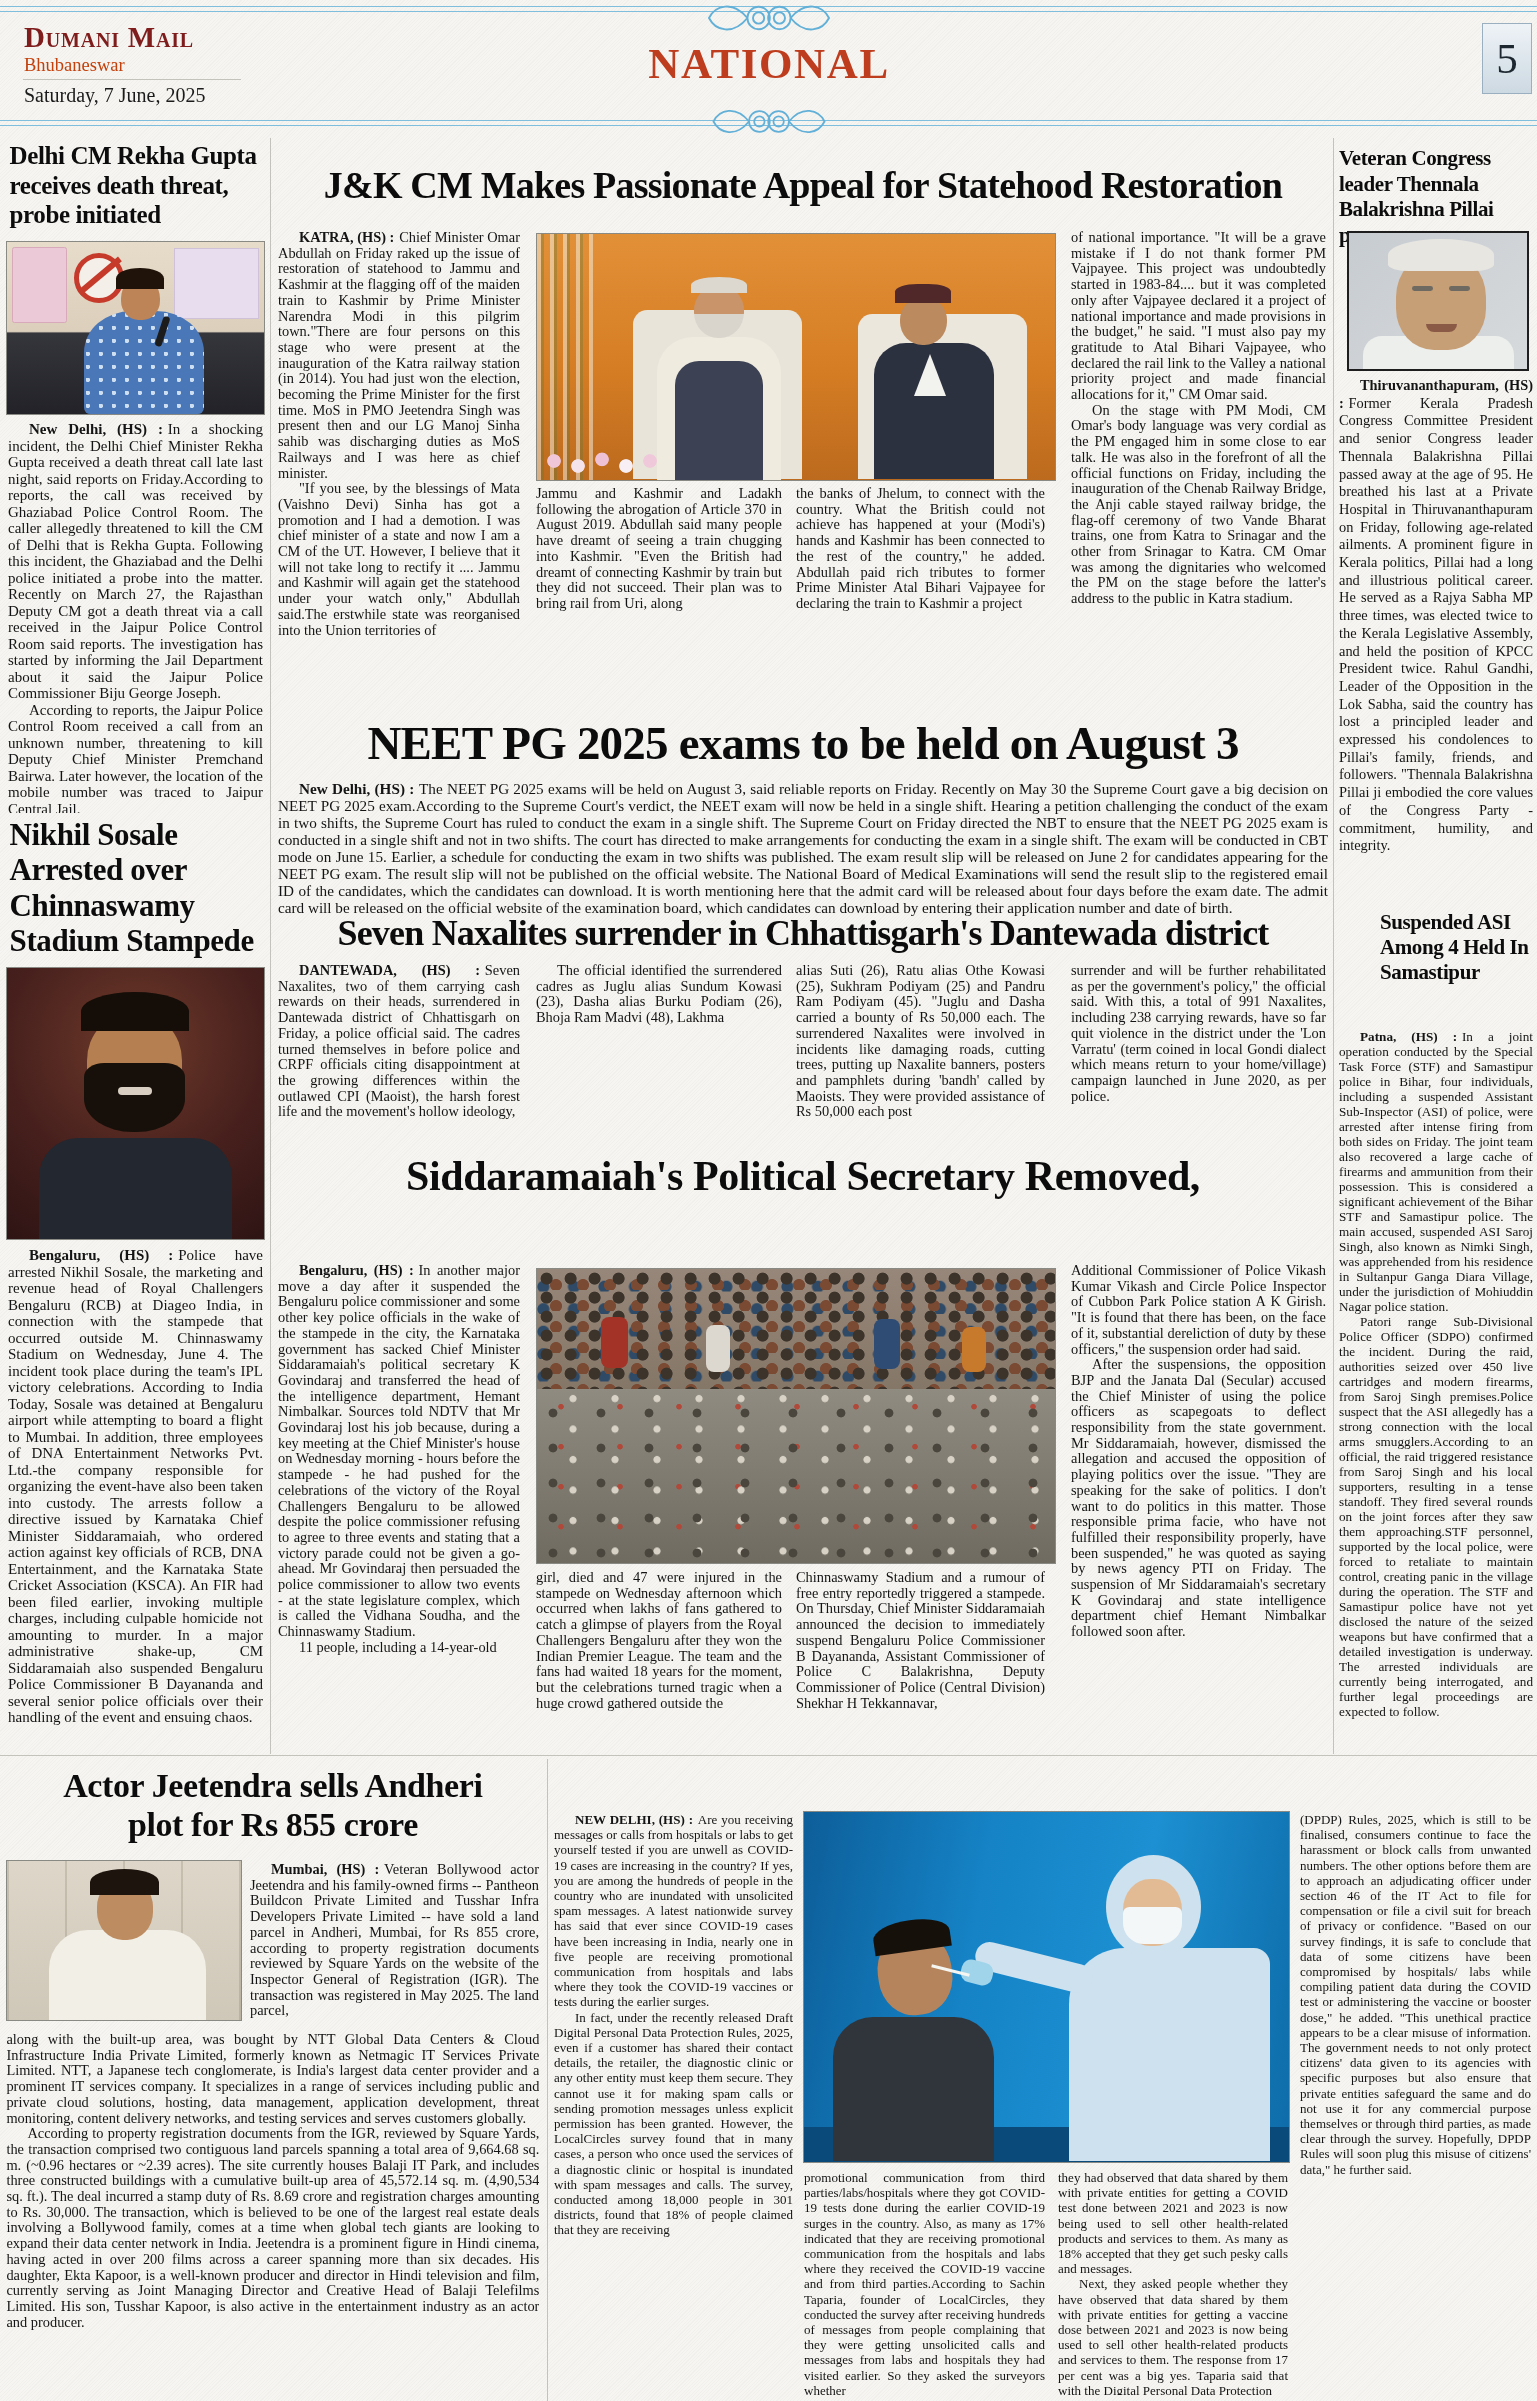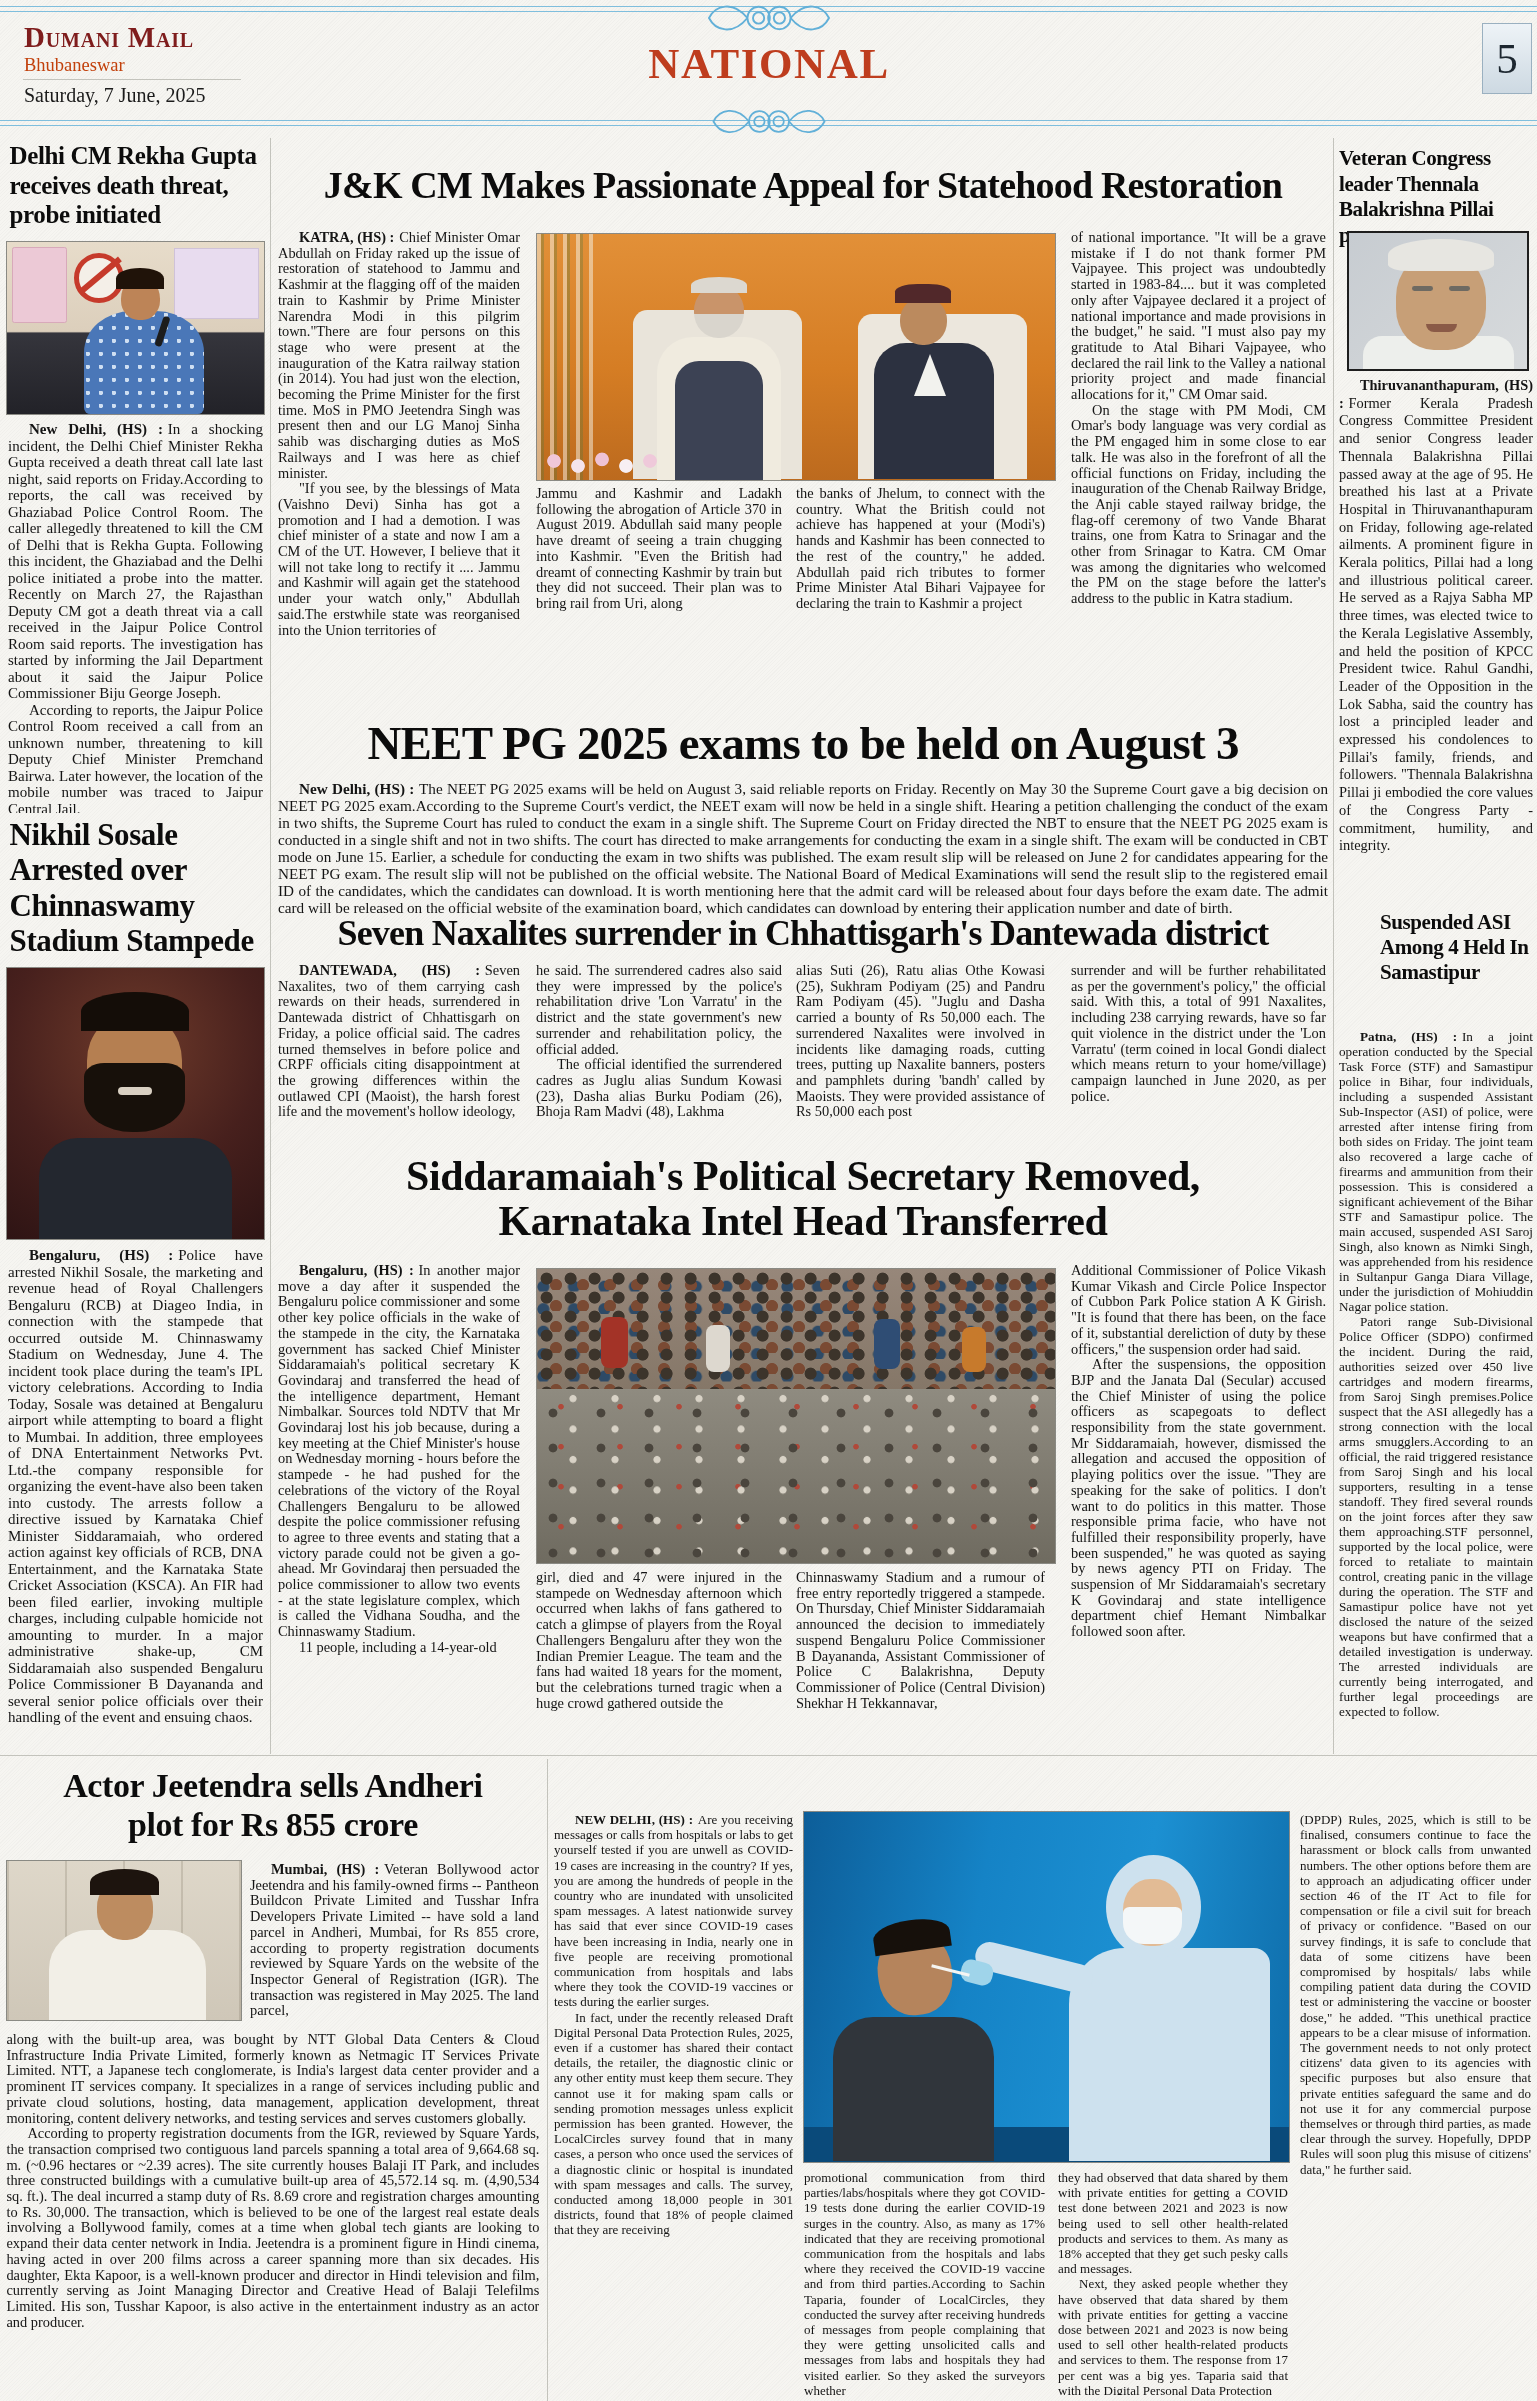--- a/index.html
+++ b/index.html
@@ -143,33 +143,31 @@
   <div class="abs hl center" style="left:278px;top:716px;width:1050px;font-size:47px;letter-spacing:-0.8px;">NEET PG 2025 exams to be held on August 3</div>
   <div class="abs copy copy-neet" style="left:278px;top:780px;width:1050px;height:146px;">
     <p><b class="dl">New Delhi, (HS) :</b><span>The NEET PG 2025 exams will be held on August 3, said reliable reports on Friday. Recently on May 30 the Supreme Court gave a big decision on NEET PG 2025 exam.According to the Supreme Court's verdict, the NEET exam will now be held in a single shift. Hearing a petition challenging the conduct of the exam in two shifts, the Supreme Court has ruled to conduct the exam in a single shift. The Supreme Court on Friday directed the NBT to ensure that the NEET PG 2025 exam is conducted in a single shift and not in two shifts. The court has directed to make arrangements for conducting the exam in a single shift. The exam will be conducted in CBT mode on June 15. Earlier, a schedule for conducting the exam in two shifts was published. The exam result slip will be released on June 2 for candidates appearing for the NEET PG exam. The result slip will not be published on the official website. The National Board of Medical Examinations will send the result slip to the registered email ID of the candidates, which the candidates can download. It is worth mentioning here that the admit card will be released about four days before the exam date. The admit card will be released on the official website of the examination board, which candidates can download by entering their application number and date of birth.</span></p>
   </div>
 
   <div class="abs hl center" style="left:278px;top:912px;width:1050px;font-size:36px;letter-spacing:-0.8px;">Seven Naxalites surrender in Chhattisgarh's Dantewada district</div>
   <div class="abs copy copy-mid" style="left:278px;top:963px;width:242px;height:186px;">
     <p><b class="dl">DANTEWADA, (HS) :</b><span>Seven Naxalites, two of them carrying cash rewards on their heads, surrendered in Dantewada district of Chhattisgarh on Friday, a police official said. The cadres turned themselves in before police and CRPF officials citing disappointment at the growing differences within the outlawed CPI (Maoist), the harsh forest life and the movement's hollow ideology,</span></p>
   </div>
   <div class="abs copy copy-mid" style="left:536px;top:963px;width:246px;height:186px;">
-    <p class="ni">he said. The surrendered cadres also said they were impressed by the police's rehabilitation drive 'Lon Varratu' in the district and the state government's new surrender and rehabilitation policy, the official added.</p>
     <p>The official identified the surrendered cadres as Juglu alias Sundum Kowasi (23), Dasha alias Burku Podiam (26), Bhoja Ram Madvi (48), Lakhma</p>
   </div>
   <div class="abs copy copy-mid" style="left:796px;top:963px;width:249px;height:186px;">
     <p class="ni">alias Suti (26), Ratu alias Othe Kowasi (25), Sukhram Podiyam (25) and Pandru Ram Podiyam (45). "Juglu and Dasha carried a bounty of Rs 50,000 each. The surrendered Naxalites were involved in incidents like damaging roads, cutting trees, putting up Naxalite banners, posters and pamphlets during 'bandh' called by Maoists. They were provided assistance of Rs 50,000 each post</p>
   </div>
   <div class="abs copy copy-mid" style="left:1071px;top:963px;width:255px;height:186px;">
     <p class="ni">surrender and will be further rehabilitated as per the government's policy," the official said. With this, a total of 991 Naxalites, including 238 carrying rewards, have so far quit violence in the district under the 'Lon Varratu' (term coined in local Gondi dialect which means return to your home/village) campaign launched in June 2020, as per police.</p>
   </div>
 
   <div class="abs hl center" style="left:278px;top:1154px;width:1050px;font-size:42px;line-height:1.08;">
     <div>Siddaramaiah's Political Secretary Removed,</div>
-    <div>Karnataka Intel Head Transferred</div>
   </div>
   <div class="abs copy copy-mid" style="left:278px;top:1263px;width:242px;height:488px;">
     <p><b class="dl">Bengaluru, (HS) :</b><span>In another major move a day after it suspended the Bengaluru police commissioner and some other key police officials in the wake of the stampede in the city, the Karnataka government has sacked Chief Minister Siddaramaiah's political secretary K Govindaraj and transferred the head of the intelligence department, Hemant Nimbalkar.  Sources told NDTV that Mr Govindaraj lost his job because, during a key meeting at the Chief Minister's house on Wednesday morning - hours before the stampede - he had pushed for the celebrations of the victory of the Royal Challengers Bengaluru to be allowed despite the police commissioner refusing to agree to three events and stating that a victory parade could not be given a go-ahead. Mr Govindaraj then persuaded the police commissioner to allow two events - at the state legislature complex, which is called the Vidhana Soudha, and the Chinnaswamy Stadium.</span></p>
     <p>11 people, including a 14-year-old</p>
   </div>
   <div class="photo" style="left:536px;top:1268px;width:518px;height:294px;background:linear-gradient(180deg,#a9a59b 0%,#b3afa5 40%,#8f8b80 41%,#6f6b60 100%);">
     <div class="sh" style="left:0;top:0;width:100%;height:120px;background:radial-gradient(circle 5.6px at 9.6px 9.6px,#3c342b 5.6px,transparent 6.4px) 0 0/24px 19px,radial-gradient(circle 5.6px at 19px 16px,#7a4a33 5.6px,transparent 6.4px) 0 0/27px 21px,radial-gradient(circle 5.6px at 6.4px 17.7px,#2e4a66 5.6px,transparent 6.4px) 0 0/30.5px 22.5px,linear-gradient(180deg,#97877a,#857768);"></div>
     <div class="sh" style="left:64px;top:48px;width:27px;height:51px;background:#a33327;border-radius:8px;"></div>
     <div class="sh" style="left:169px;top:56px;width:24px;height:47px;background:#ddd8cf;border-radius:8px;"></div>
     <div class="sh" style="left:337px;top:50px;width:26px;height:50px;background:#2f4d74;border-radius:8px;"></div>

